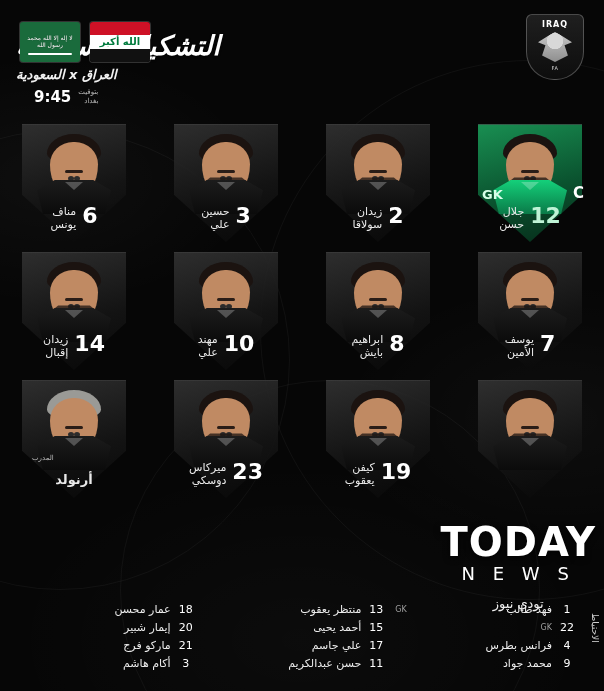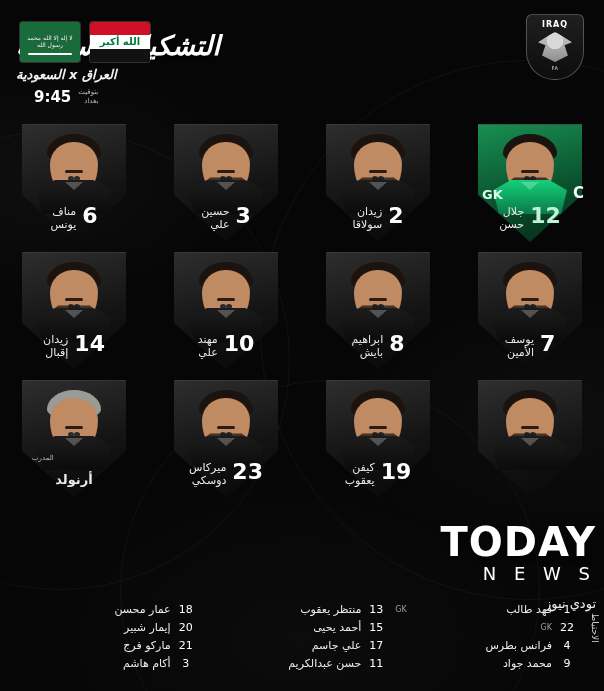--- a/index.html
+++ b/index.html
@@ -180,21 +180,21 @@
     font-size: 15px; font-weight: bold; color: #fff;
   }
   .coach-badge {
     position: absolute; left: 22px; bottom: 40px;
     font-size: 7px; color: #bbb; direction: rtl;
   }
 
   
   .watermark {
     position: absolute; right: 8px; bottom: 80px;
-    text-align: right; z-index: 6;
+    text-align: center; z-index: 6;
   }
   .wm-today {
     font-size: 40px; font-weight: bold; letter-spacing: 1px;
     color: #fff; line-height: .95;
     text-shadow: 0 2px 6px rgba(0,0,0,.8);
   }
   .wm-news {
     font-size: 18px; letter-spacing: 6px; color: #fff; margin-top: 2px;
   }
   .wm-ar { font-size: 13px; color: #f0f0f0; margin-top: 12px; direction: rtl; letter-spacing: 1px; }

